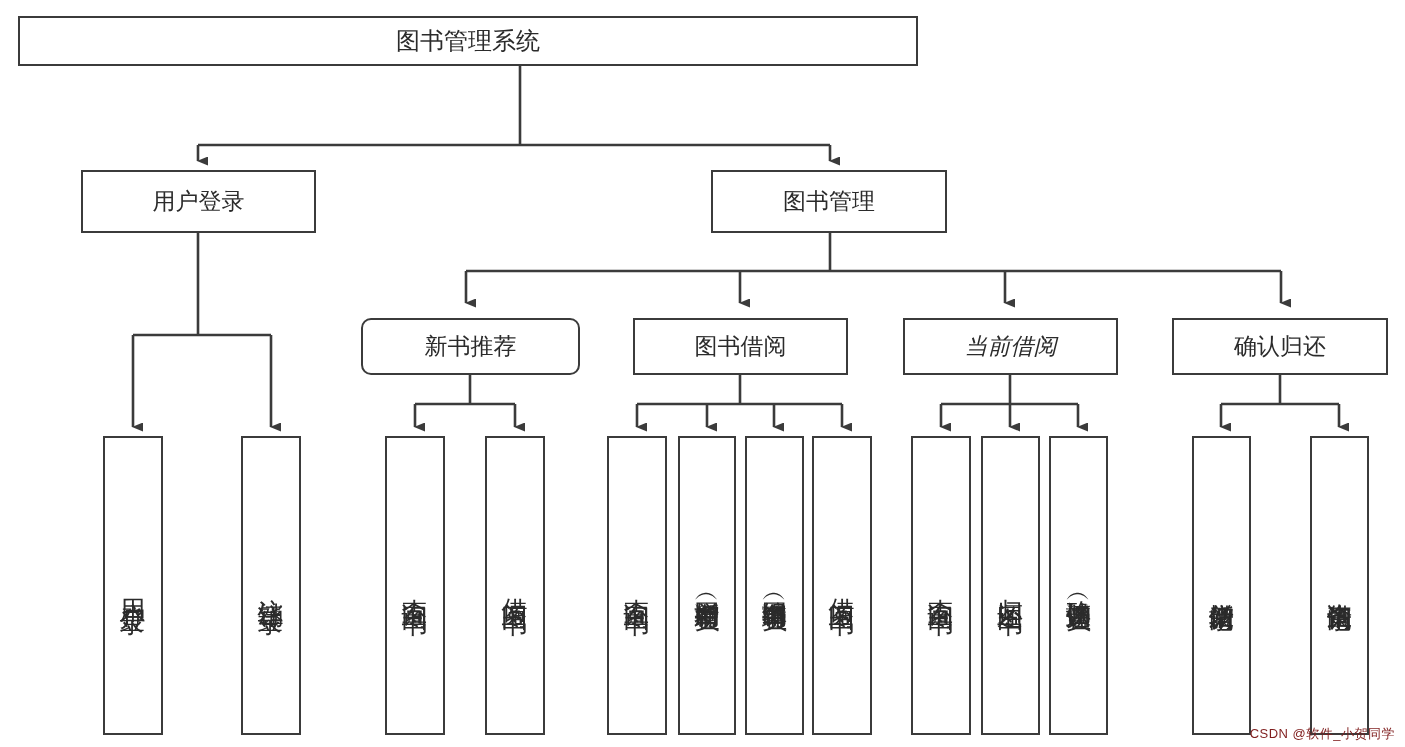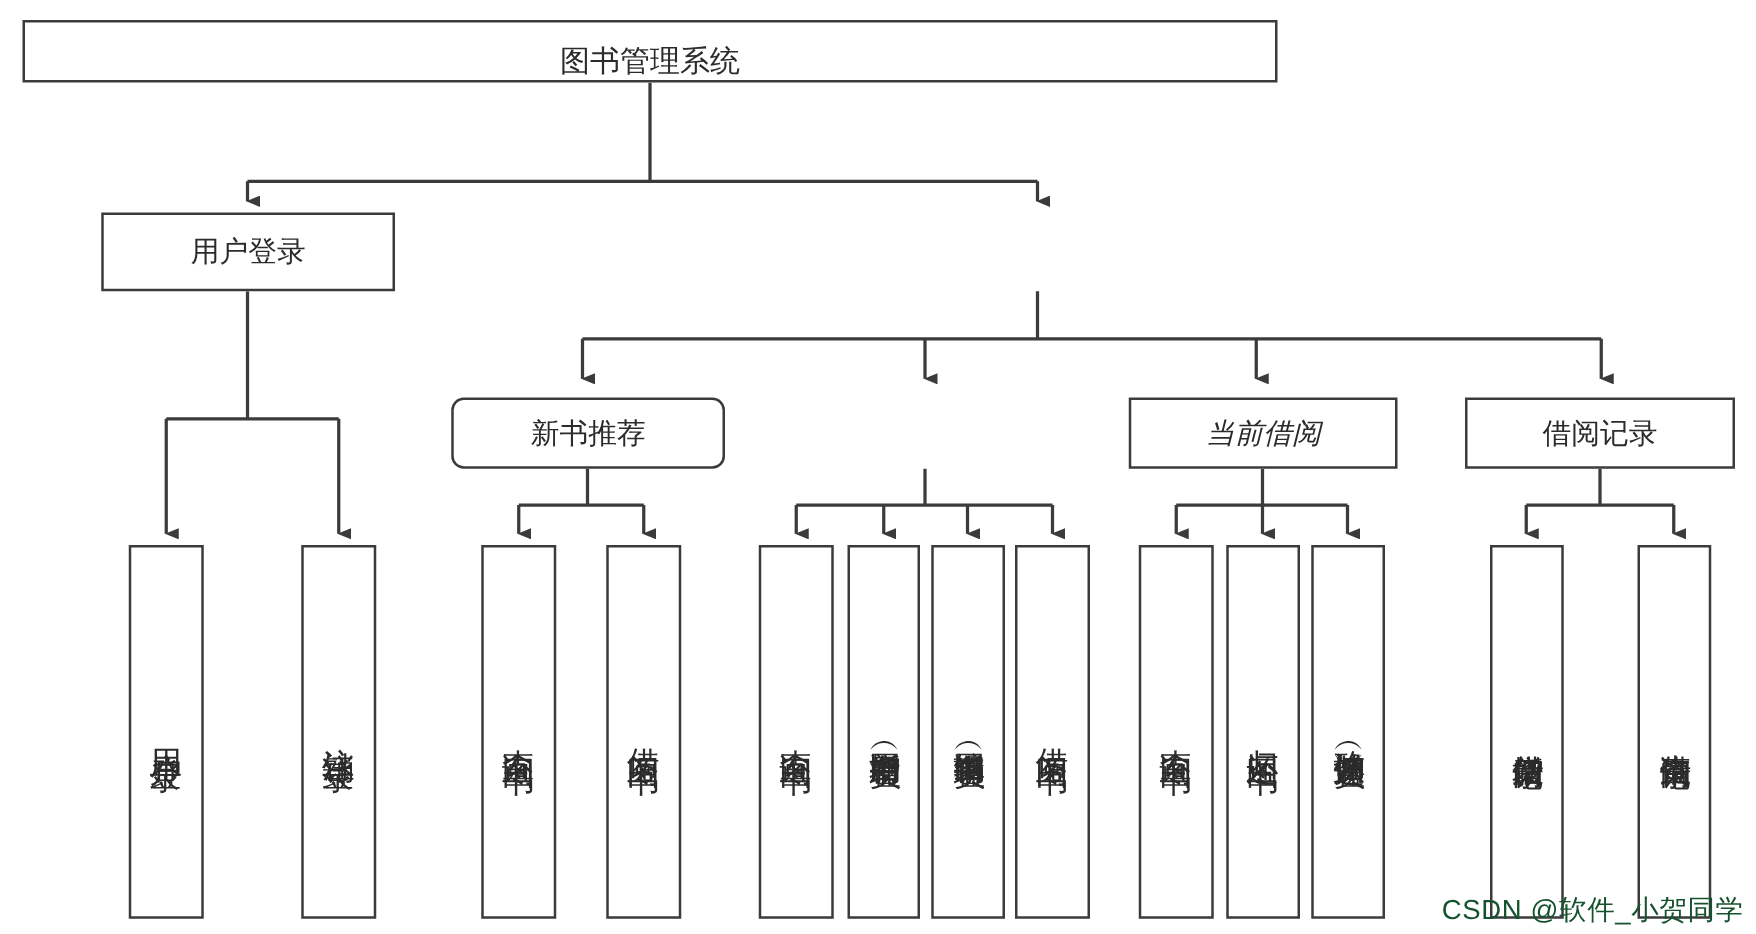--- a/index.html
+++ b/index.html
@@ -61,22 +61,22 @@
     line-height: 1;
   }
   .node.vertical.tight .node-label {
     font-size: 25px;
     letter-spacing: 1px;
   }
   .watermark {
     position: absolute;
     right: 10px;
     bottom: 4px;
-    font-size: 22px;
-    color: #14532d;
+    font-size: 13px;
+    color: #7f1d1d;
     letter-spacing: 0.5px;
     white-space: nowrap;
   }
 </style>
 </head>
 <body>
 
 <div id="diagram-root">
 
   <svg class="connectors" viewBox="0 0 1405 747" xmlns="http://www.w3.org/2000/svg">
@@ -122,36 +122,42 @@
       <path d="M1010,404 L1010,427" marker-end="url(#arrowhead)"></path>
       <path d="M1078,404 L1078,427" marker-end="url(#arrowhead)"></path>
 
       <path d="M1280,375 L1280,404"></path>
       <path d="M1221,404 L1339,404"></path>
       <path d="M1221,404 L1221,427" marker-end="url(#arrowhead)"></path>
       <path d="M1339,404 L1339,427" marker-end="url(#arrowhead)"></path>
     </g>
   </svg>
 
-  <div class="node root horizontal" style="left:18px; top:16px; width:1004px; height:50px;align-items:flex-end;">
+  <div class="node root horizontal" style="left:18px; top:16px; width:900px; height:50px;">
     <span class="node-label">图书管理系统</span>
   </div>
 
   <div class="node horizontal" style="left:81px; top:170px; width:235px; height:63px;">
     <span class="node-label">用户登录</span>
   </div>
+  <div class="node horizontal" style="left:711px; top:170px; width:236px; height:63px;">
+    <span class="node-label">图书管理</span>
+  </div>
 
   <div class="node horizontal" style="left:361px; top:318px; width:219px; height:57px;border-radius:10px;">
     <span class="node-label">新书推荐</span>
   </div>
+  <div class="node horizontal" style="left:633px; top:318px; width:215px; height:57px;">
+    <span class="node-label">图书借阅</span>
+  </div>
   <div class="node horizontal" style="left:903px; top:318px; width:215px; height:57px;font-style:italic;">
     <span class="node-label">当前借阅</span>
   </div>
   <div class="node horizontal" style="left:1172px; top:318px; width:216px; height:57px;">
-    <span class="node-label">借阅记录</span>
+    <span class="node-label">确认归还</span>
   </div>
 
   <div class="node vertical" style="left:103px; top:436px; width:60px; height:299px;">
     <span class="node-label">用户登录</span>
   </div>
   <div class="node vertical" style="left:241px; top:436px; width:60px; height:299px;">
     <span class="node-label">注销登录</span>
   </div>
 
   <div class="node vertical" style="left:385px; top:436px; width:60px; height:299px;">

